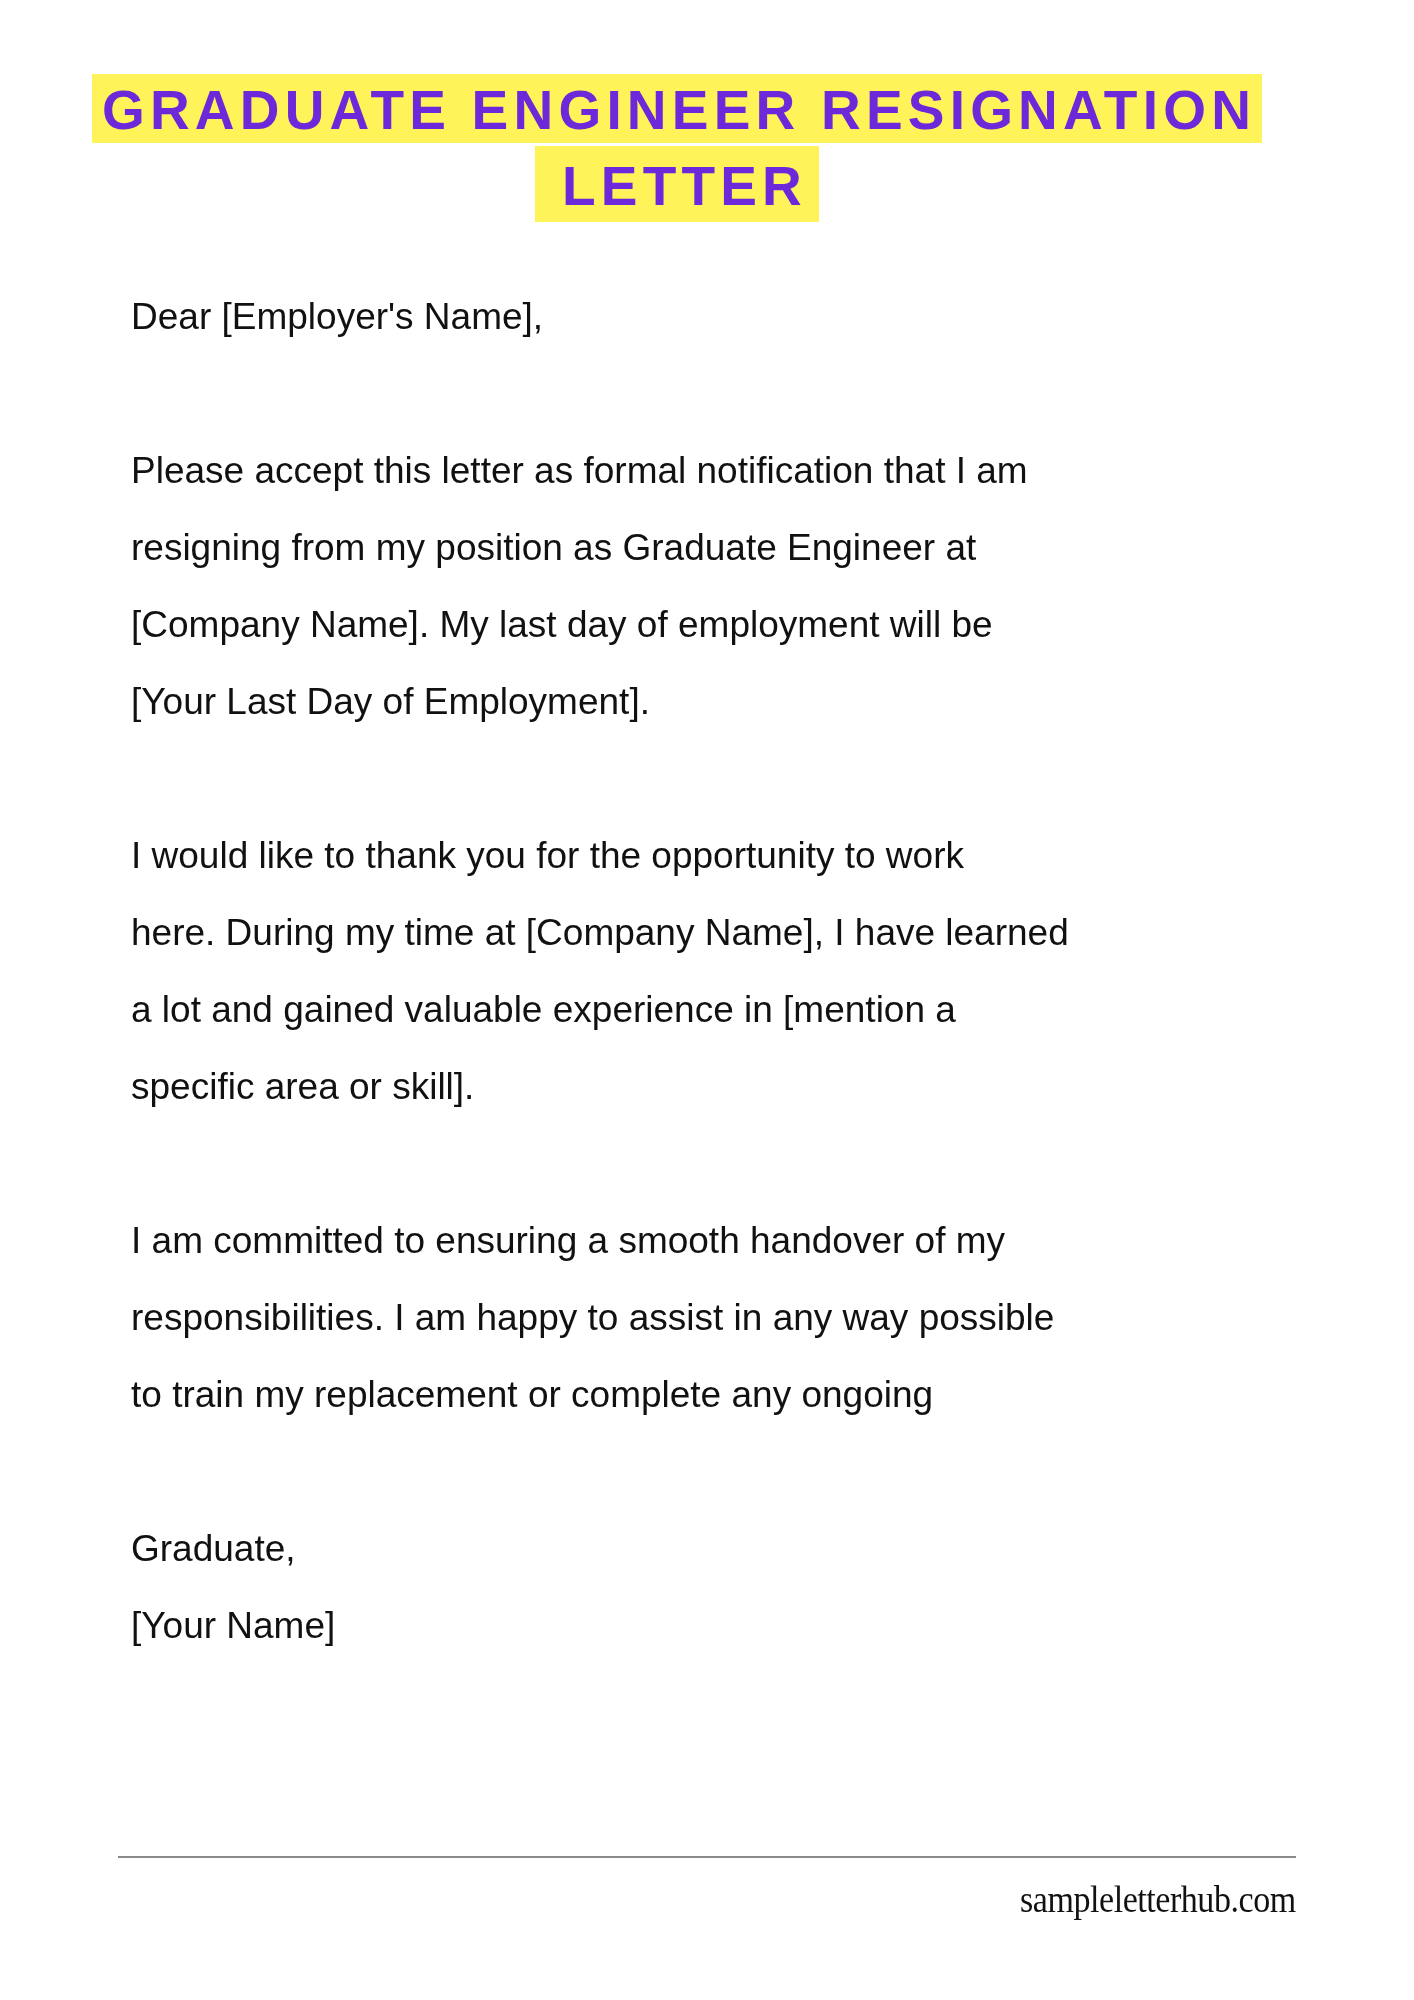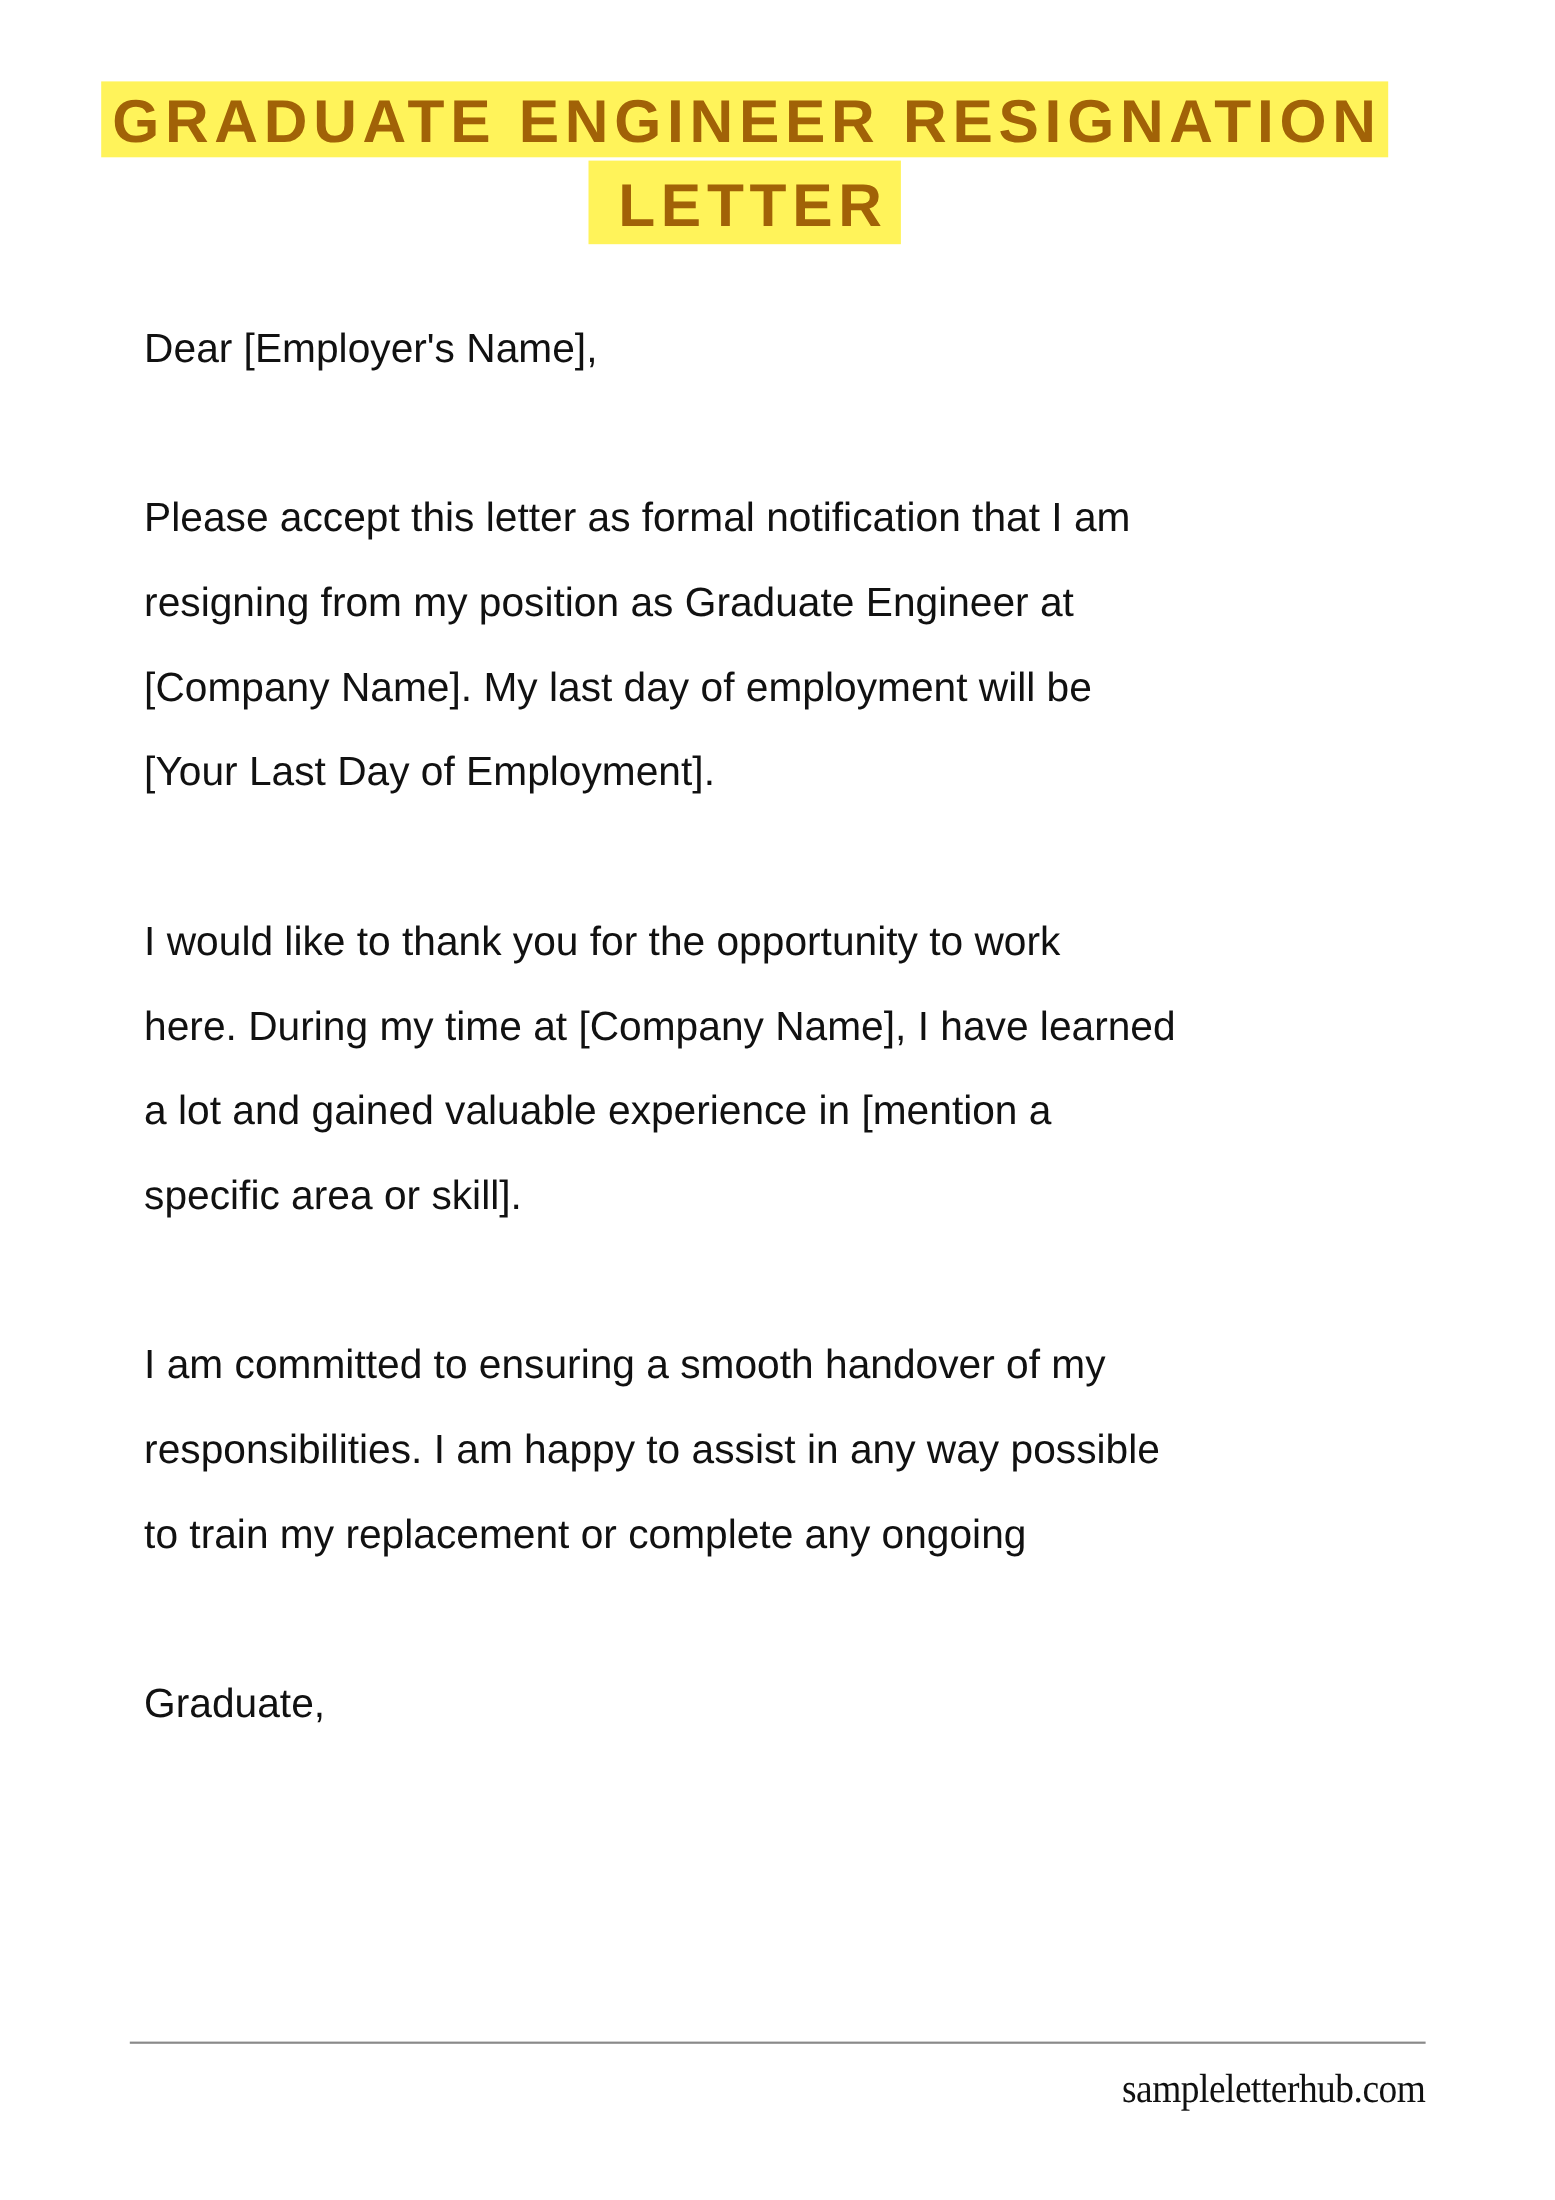--- a/index.html
+++ b/index.html
@@ -25,21 +25,21 @@
     font-size: 55px;
     letter-spacing: 5.2px;
     line-height: 72px;
   }
   .title-line {
     display: inline-block;
     background: #fff35a;
     padding: 0 6px 0 10px;
     height: 72px;
     line-height: 74px;
-    color: #a16207;
+    color: #6d28d9;
     white-space: nowrap;
   }
   .title-line.first { height: 69px; line-height: 72px; }
   .title-line.second { height: 76px; line-height: 80px; padding: 0 12px 0 27px; }
   .body {
     position: absolute;
     left: 131px;
     top: 278px;
     width: 1240px;
     font-family: "Liberation Sans", sans-serif;
@@ -102,16 +102,17 @@
   <div class="blank"></div>
 
   <div>
     <span class="line">I am committed to ensuring a smooth handover of my</span>
     <span class="line">responsibilities. I am happy to assist in any way possible</span>
     <span class="line">to train my replacement or complete any ongoing</span>
   </div>
   <div class="blank"></div>
 
   <span class="line">Graduate,</span>
+  <span class="line">[Your Name]</span>
 </div>
 
 <div class="divider"></div>
 <div class="footer">sampleletterhub.com</div>
 
 </body></html>

